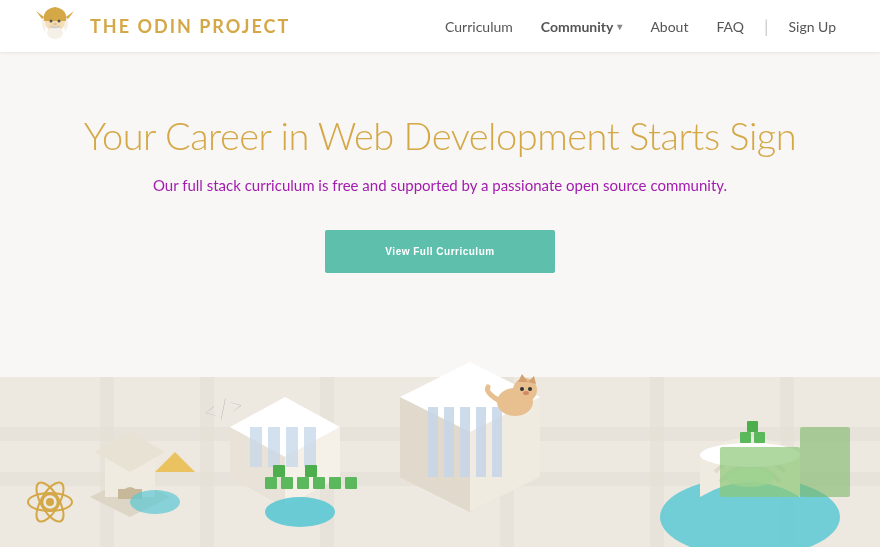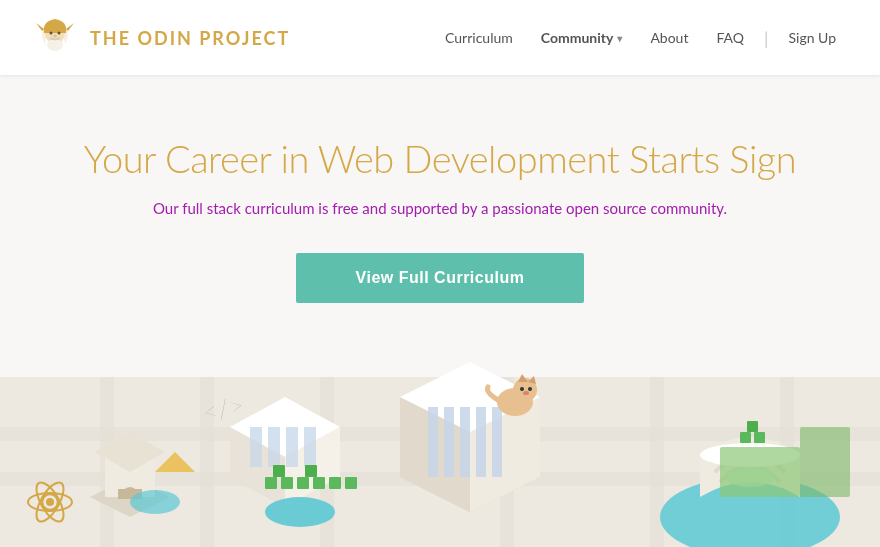--- a/index.html
+++ b/index.html
@@ -11,21 +11,21 @@
       font-family: 'Lato', Arial, sans-serif;
       background: #f8f7f5;
       position: relative;
     }
 
     
     nav {
       display: flex;
       align-items: center;
       padding: 0 30px;
-      height: 75px;
+      height: 52px;
       background: #fff;
       box-shadow: 0 1px 3px rgba(0,0,0,0.08);
       position: relative;
       z-index: 10;
     }
 
     .logo-area {
       display: flex;
       align-items: center;
       gap: 10px;
@@ -116,21 +116,21 @@
       text-align: center;
       margin-bottom: 36px;
       font-weight: 400;
     }
 
     .cta-button {
       background: #5fbfad;
       color: #fff;
       border: none;
       padding: 16px 60px;
-      font-size: 16px;
+      font-size: 10px;
       font-weight: 600;
       letter-spacing: 0.5px;
       cursor: pointer;
       border-radius: 2px;
     }
 
     
     .illustration {
       position: absolute;
       bottom: 0;

